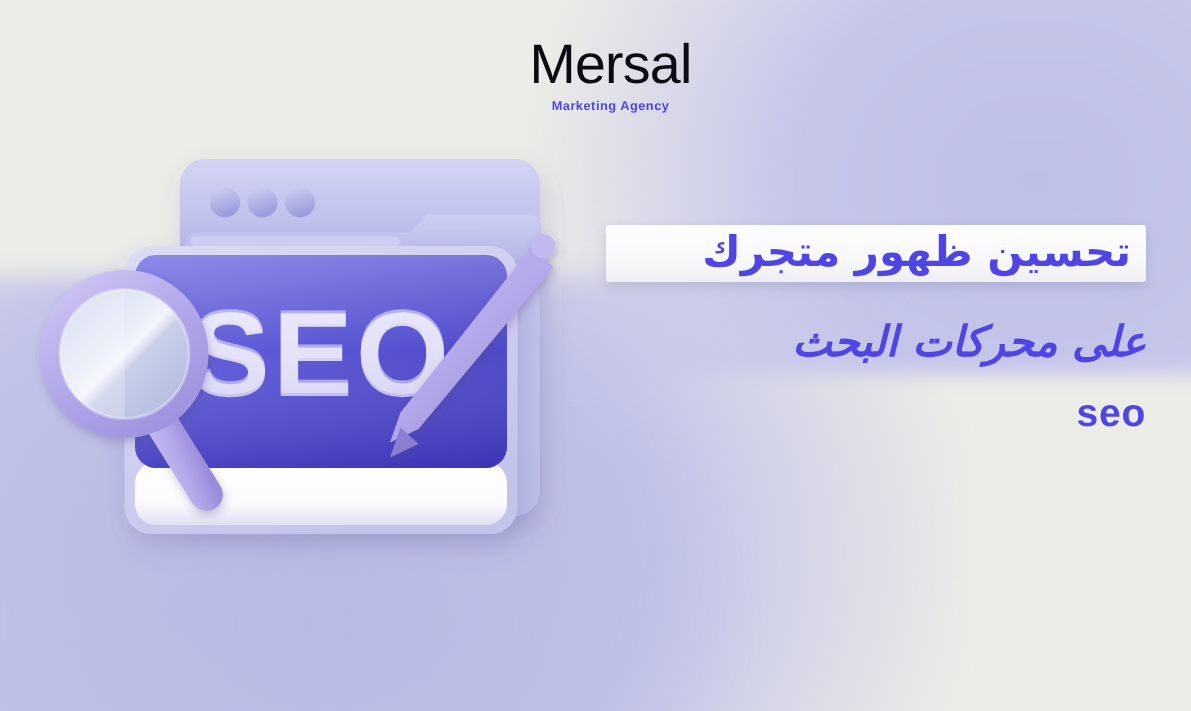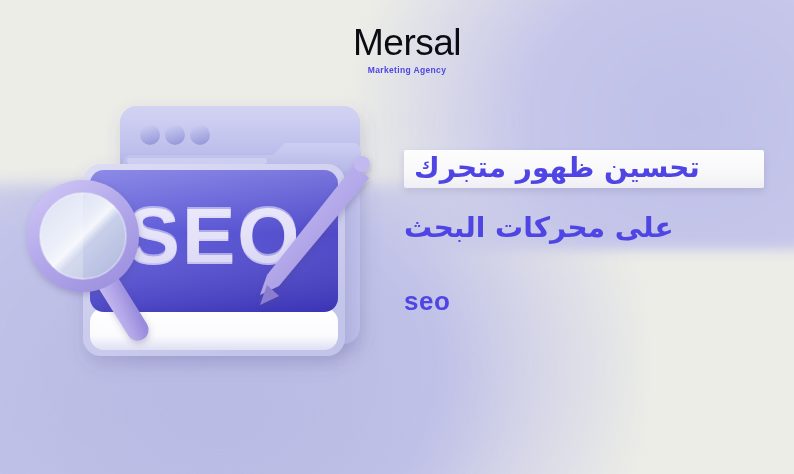--- a/index.html
+++ b/index.html
@@ -44,39 +44,39 @@
     color:#0b0b12;font-family:"Liberation Sans","DejaVu Sans",sans-serif;
   }
   .logo-sub{
     margin-top:4px;font-size:8.5px;letter-spacing:.35px;font-weight:700;
     color:#4f45e4;font-family:"Liberation Sans","DejaVu Sans",sans-serif;text-align:center;
   }
 
   
   .headline{
     position:absolute;right:30px;top:150px;width:360px;
-    text-align:left;direction:rtl;z-index:6;
+    text-align:right;direction:rtl;z-index:6;
   }
   .hl-line{
     font-size:28px;line-height:1.0;font-weight:700;color:#4f45e4;
     font-family:"DejaVu Sans","Liberation Sans",sans-serif;
     white-space:nowrap;
   }
   .hl-1-wrap{
     display:block;position:relative;padding:4px 10px 6px 10px;margin-bottom:26px;
   }
   .hl-1-wrap::before{
     content:"";position:absolute;inset:0;
     background:linear-gradient(180deg,#fdfdfd 0%,#f7f7fa 70%,#eeeef3 100%);
     border-radius:2px;
     box-shadow:0 3px 7px rgba(90,88,140,.18);
     z-index:-1;
   }
   .hl-1-wrap .hl-line{position:relative;}
-  .hl-2{margin-bottom:44px;}
+  .hl-2{margin-bottom:18px;font-style:italic;}
   .hl-seo{
     font-size:26px;font-weight:700;color:#4f45e4;direction:ltr;
     font-family:"Liberation Sans","DejaVu Sans",sans-serif;letter-spacing:.5px;
   }
 
   
   .illo{position:absolute;left:28px;top:92px;width:390px;height:300px;z-index:4;}
   .illo svg{display:block;width:100%;height:100%;overflow:visible;}
 </style>
 </head>

